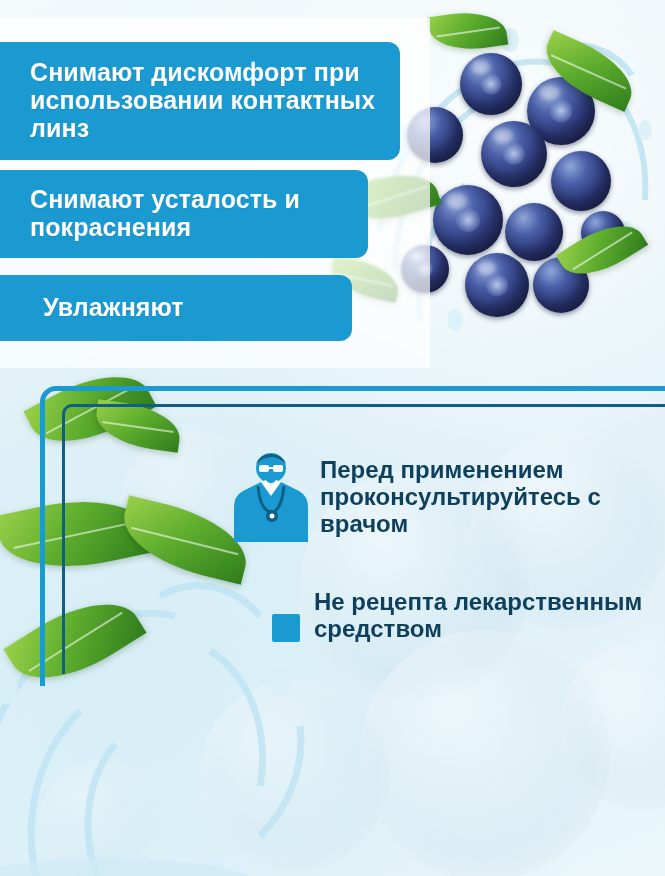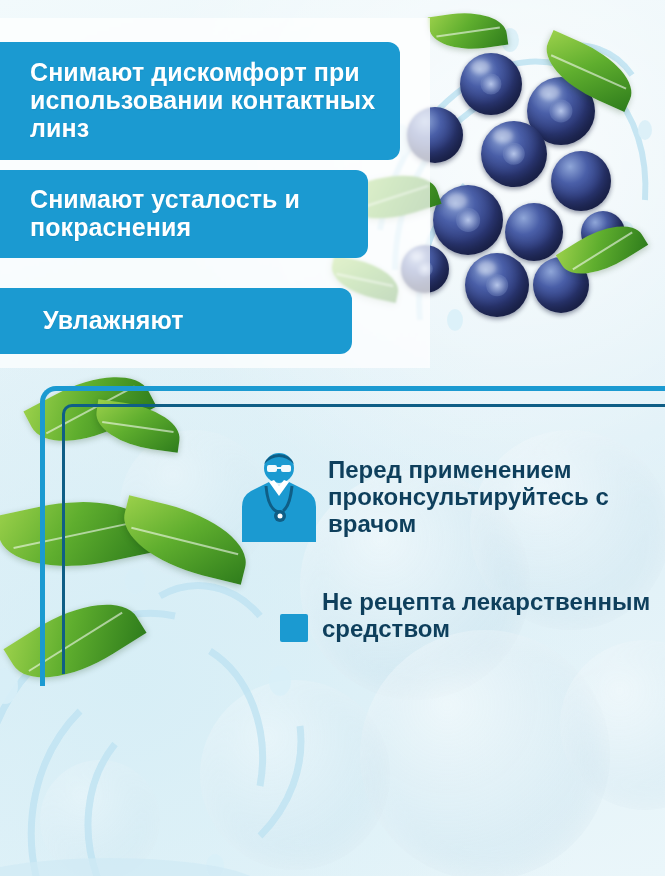--- a/index.html
+++ b/index.html
@@ -139,21 +139,21 @@
     padding: 10px 22px 12px 30px;
     box-sizing: border-box;
     font-size: 25px;
     font-weight: 700;
     line-height: 1.12;
     letter-spacing: .1px;
     text-shadow: 0 1px 1px rgba(0,0,0,0.08);
   }
   .chip1 { top: 24px;  width: 400px; height: 118px; }
   .chip2 { top: 152px; width: 368px; height: 88px; }
-  .chip3 { top: 270px; width: 352px; height: 66px; padding-left: 43px; }
+  .chip3 { top: 257px; width: 352px; height: 66px; padding-left: 43px; }
 
   
   .frame-outer {
     position: absolute;
     left: 40px;
     top: 386px;
     width: 625px;
     height: 300px;
     border-left: 5px solid #1b9ad1;
     border-top: 5px solid #1b9ad1;
@@ -168,21 +168,21 @@
     height: 270px;
     border-left: 3px solid #0f5e86;
     border-top: 3px solid #0f5e86;
     border-radius: 10px 0 0 0;
     box-sizing: border-box;
   }
 
   
   .bullets {
     position: absolute;
-    left: 280px;
+    left: 272px;
     top: 452px;
     width: 380px;
   }
   .bullet-row {
     display: flex;
     align-items: flex-start;
     margin-bottom: 38px;
   }
   .bullet-marker {
     width: 28px;

